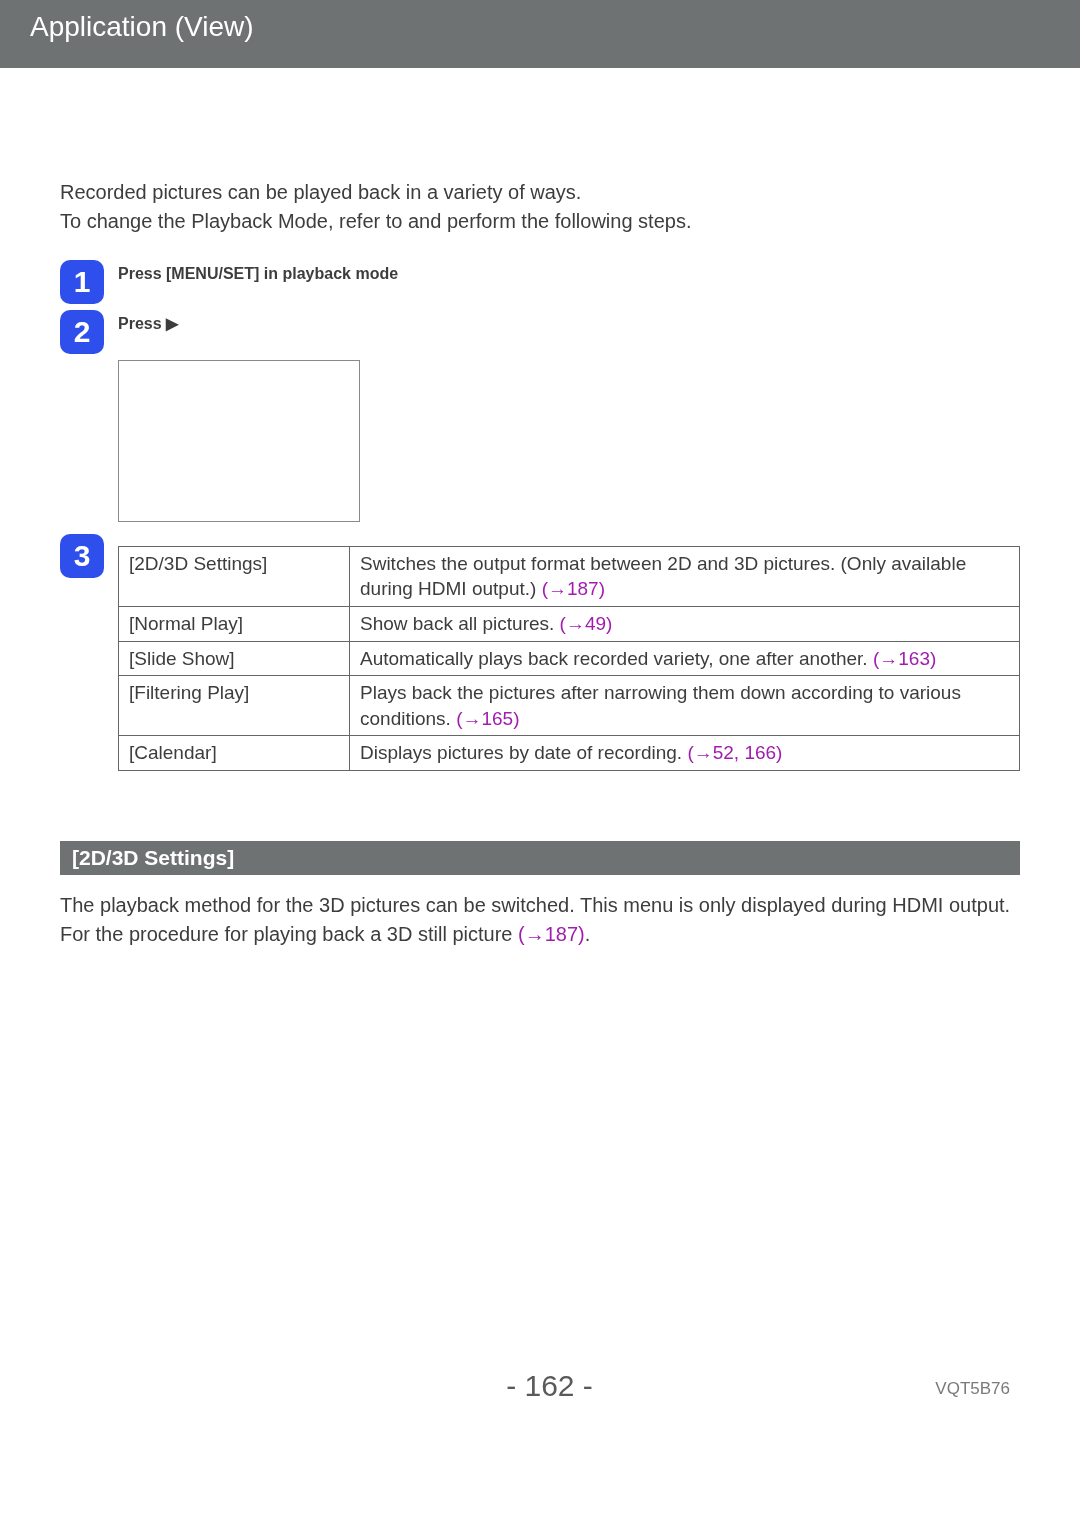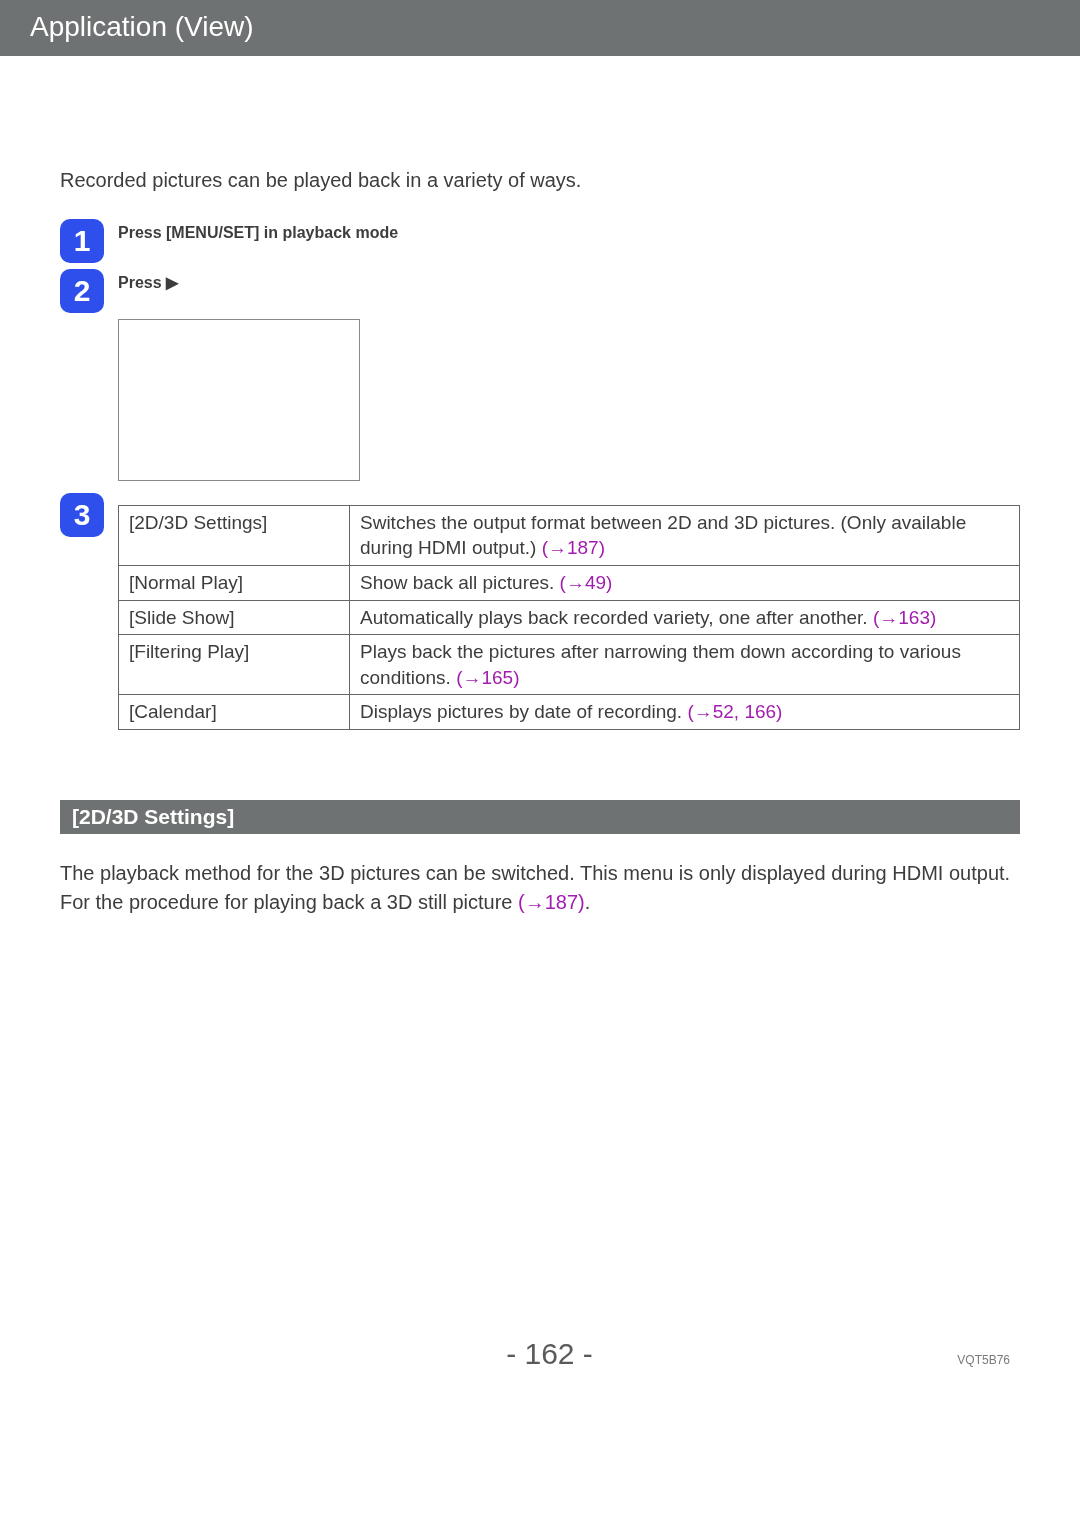--- a/index.html
+++ b/index.html
@@ -8,21 +8,21 @@
     font-family: Arial, Helvetica, sans-serif;
     color: #3d3d3d;
     font-size: 20px;
     width: 1080px;
     background: #fff;
   }
   .header-bar {
     background: #6f7272;
     color: #fff;
     font-size: 28px;
-    padding: 10px 30px 12px 30px;
+    padding: 10px 30px 24px 30px;
     line-height: 1.2;
   }
   .content {
     padding: 30px 60px 0 60px;
   }
   .intro {
     margin: 80px 0 24px 0;
     line-height: 1.45;
   }
   .step {
@@ -83,56 +83,57 @@
   }
   .section-bar {
     background: #6f7272;
     color: #fff;
     font-weight: bold;
     font-size: 21px;
     padding: 5px 12px;
     margin-top: 70px;
   }
   .section-body {
-    margin-top: 25px;
+    margin-top: 16px;
     line-height: 1.45;
   }
   .footer {
     position: relative;
     margin-top: 420px;
     padding-bottom: 30px;
     margin-left: 19px;
   }
   .page-num {
     text-align: center;
     font-size: 30px;
     color: #5a5a5a;
   }
   .doc-id {
     position: absolute;
     right: 70px;
     bottom: 34px;
-    font-size: 12px;
+    font-size: 17px;
     color: #7a7a7a;
   }
   .glyph {
     display: inline-block;
   }
 </style>
 </head>
 <body>
 
 <div class="header-bar">
   <span>Application (View)</span>
 </div>
 
 <div class="content">
 
   <div class="intro">
     <span>Recorded pictures can be played back in a variety of ways.</span><br>
+    <span>To change the Playback Mode, refer to and perform the following steps.</span>
   </div>
 
   <div class="step">
     <div class="step-badge">1</div>
     <div class="step-body">
       <div class="step-title">Press [MENU/SET] in playback mode</div>
     </div>
   </div>
 
   <div class="step">

